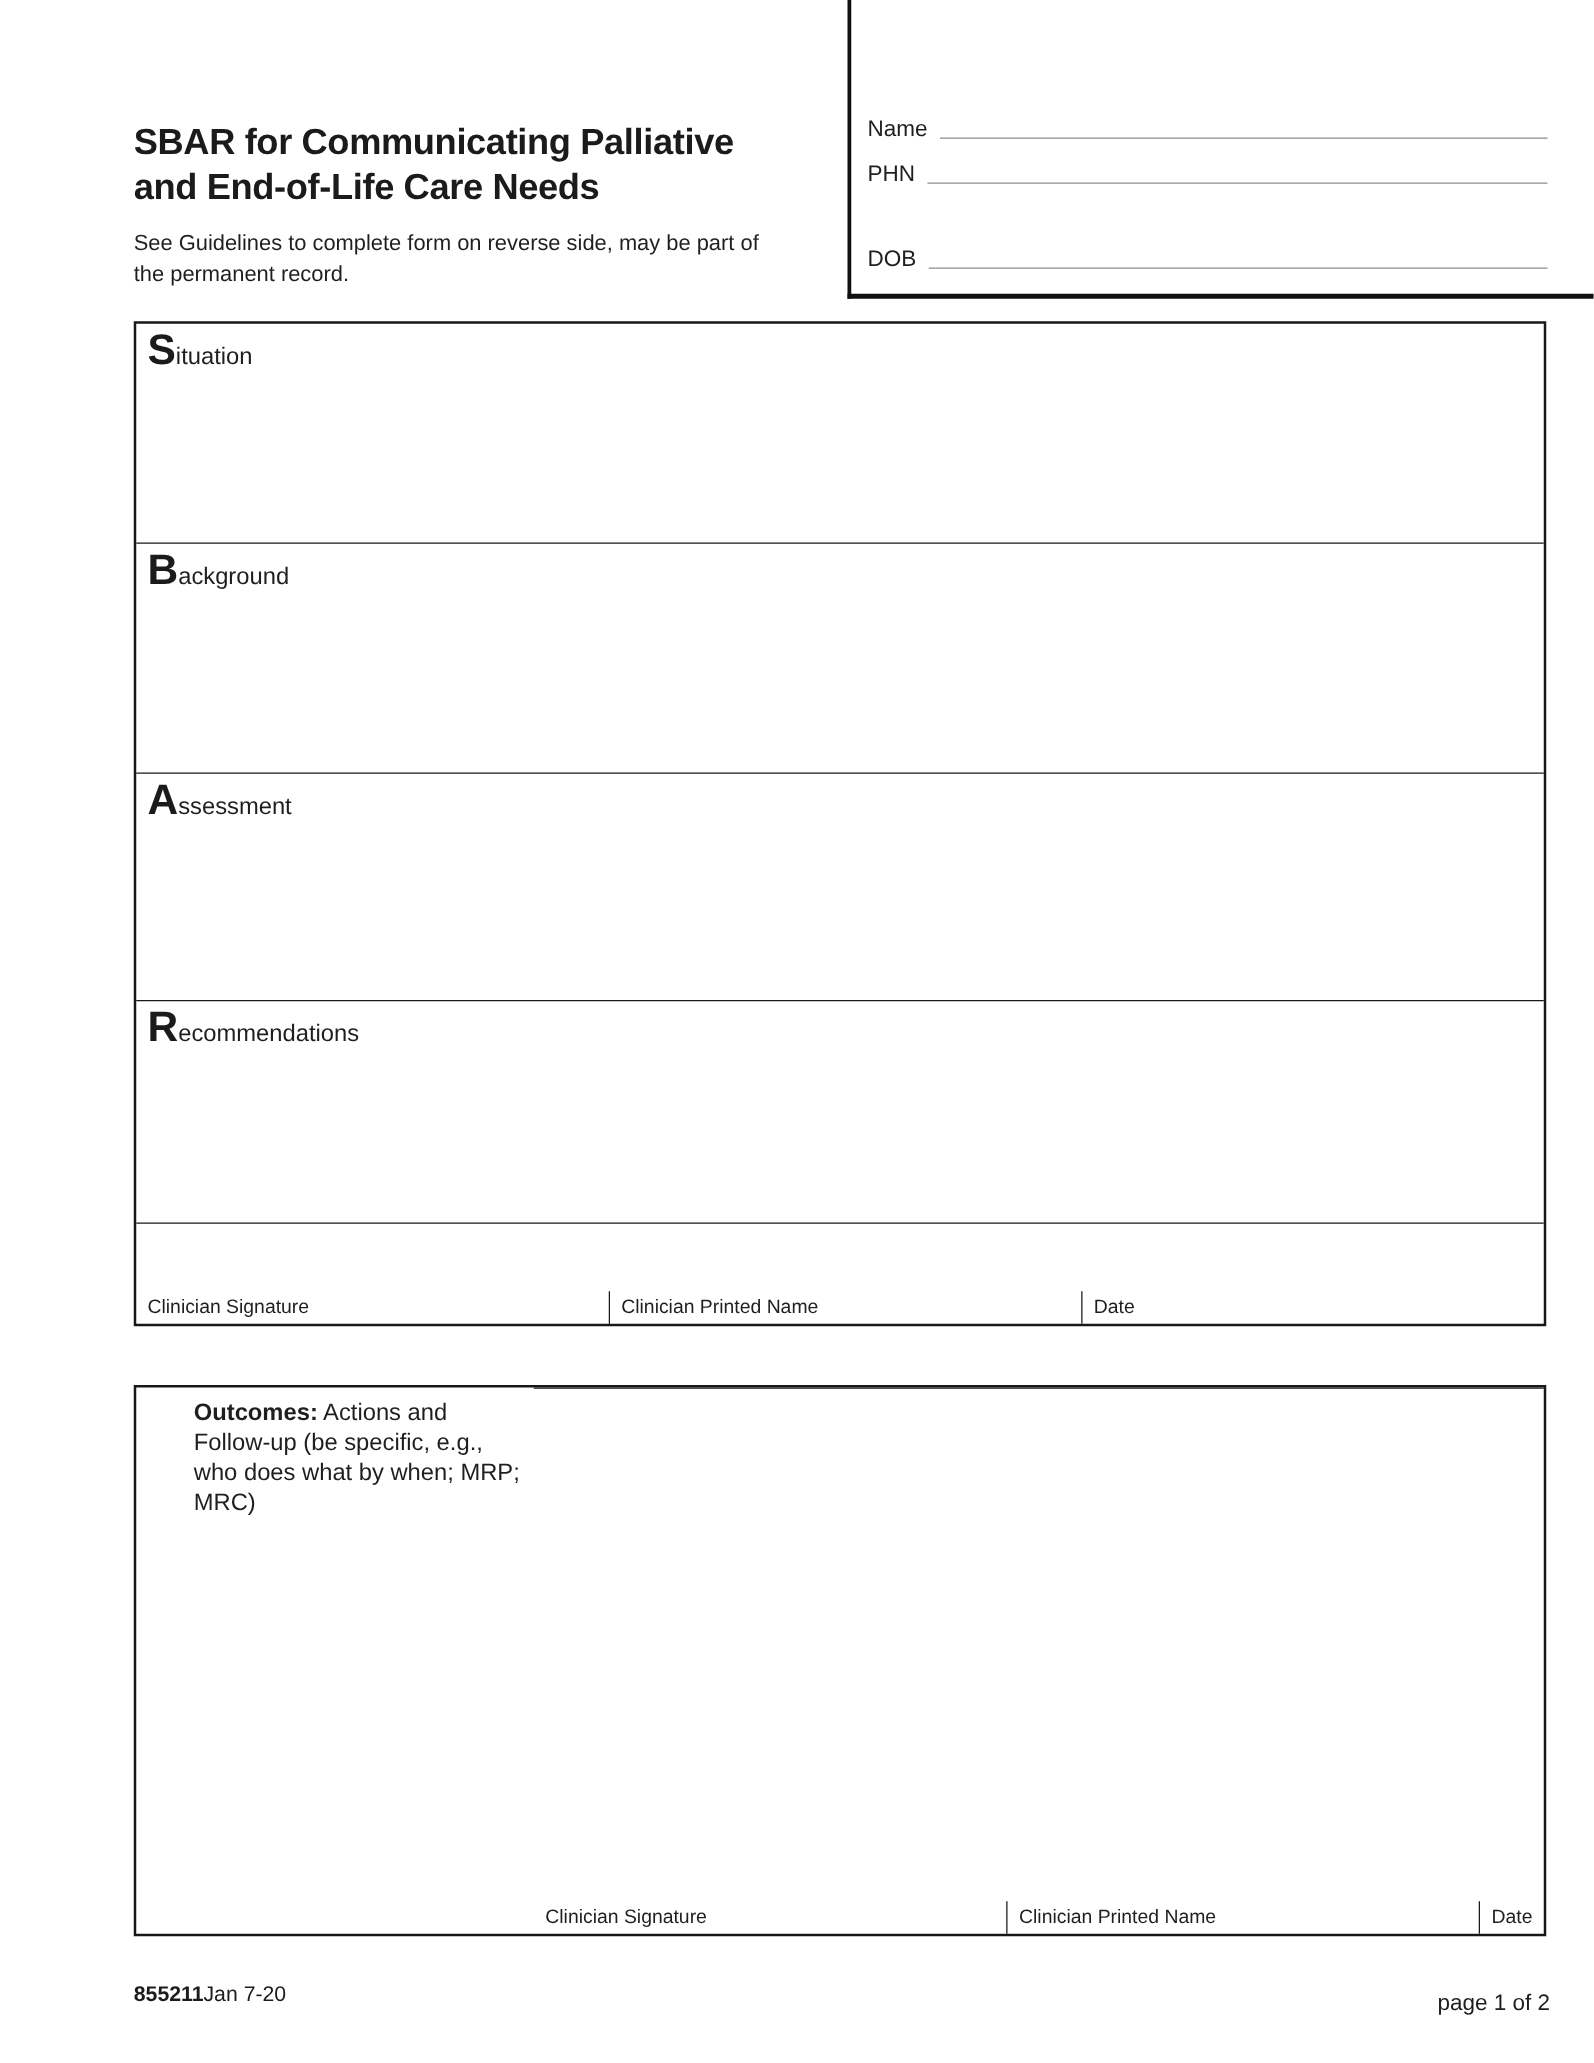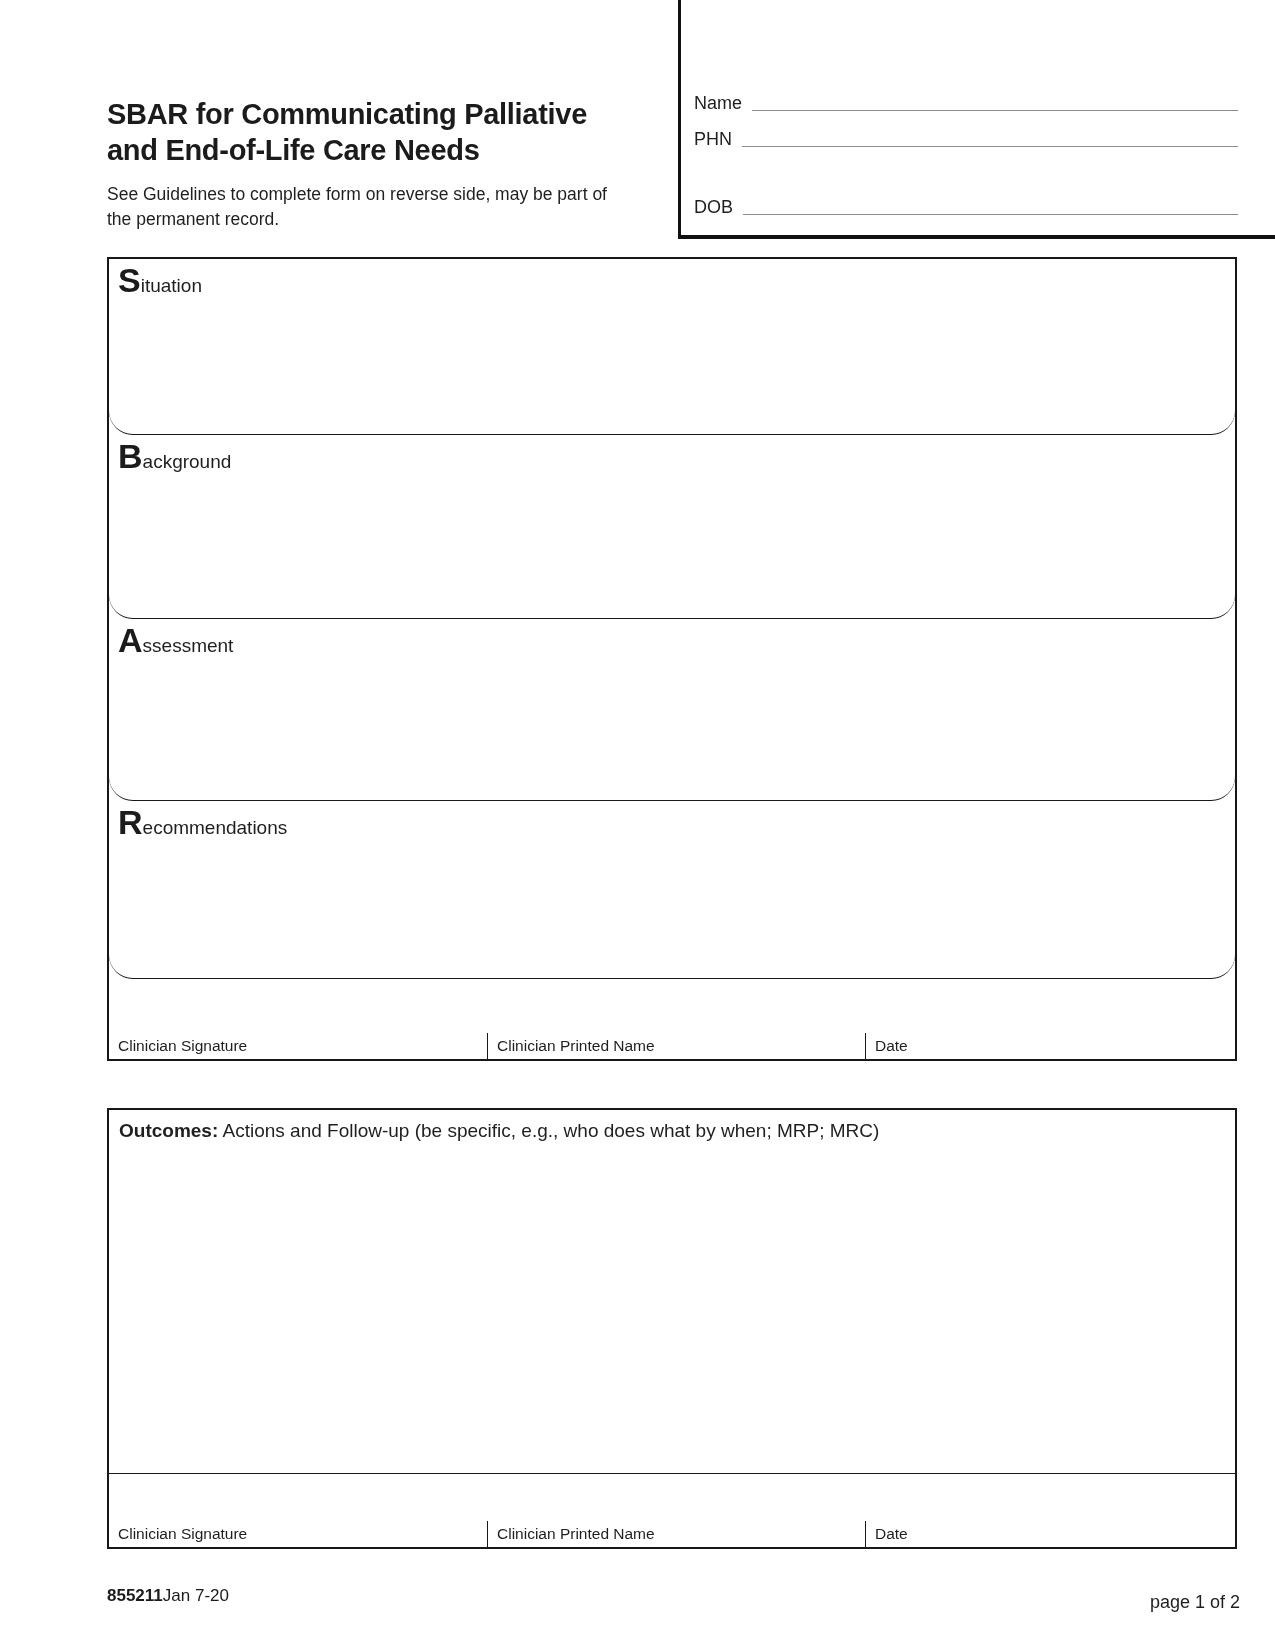--- a/index.html
+++ b/index.html
@@ -81,21 +81,20 @@
     height: 804px;
     border: 2px solid #181818;
     display: flex;
     flex-direction: column;
     background: #fff;
   }
   .sbar-section {
     position: relative;
     border-bottom: 1.5px solid #181818;
     padding: 6px 9px;
-    border-radius: 24px;
   }
   .sbar-section.s0 { height: 176px; }
   .sbar-section.s1 { height: 184px; }
   .sbar-section.s2 { height: 182px; }
   .sbar-section.s3 { height: 178px; }
   .sec-initial {
     font-size: 34px;
     font-weight: bold;
     color: #1b1b1b;
     line-height: 30px;
@@ -123,22 +122,23 @@
 
   
   .outcomes-box {
     position: absolute;
     left: 107px;
     top: 1108px;
     width: 1130px;
     height: 441px;
     border: 2px solid #181818;
     display: flex;
-    flex-direction: column;
+    flex-direction: row;
     background: #fff;
+    padding-left: 36px;
   }
   .outcomes-heading {
     padding: 9px 10px 0 10px;
     font-size: 19px;
     line-height: 24px;
     color: #1f1f1f;
   }
   .outcomes-heading .bold { font-weight: bold; }
   .comments-label {
     padding: 16px 10px 0 10px;

